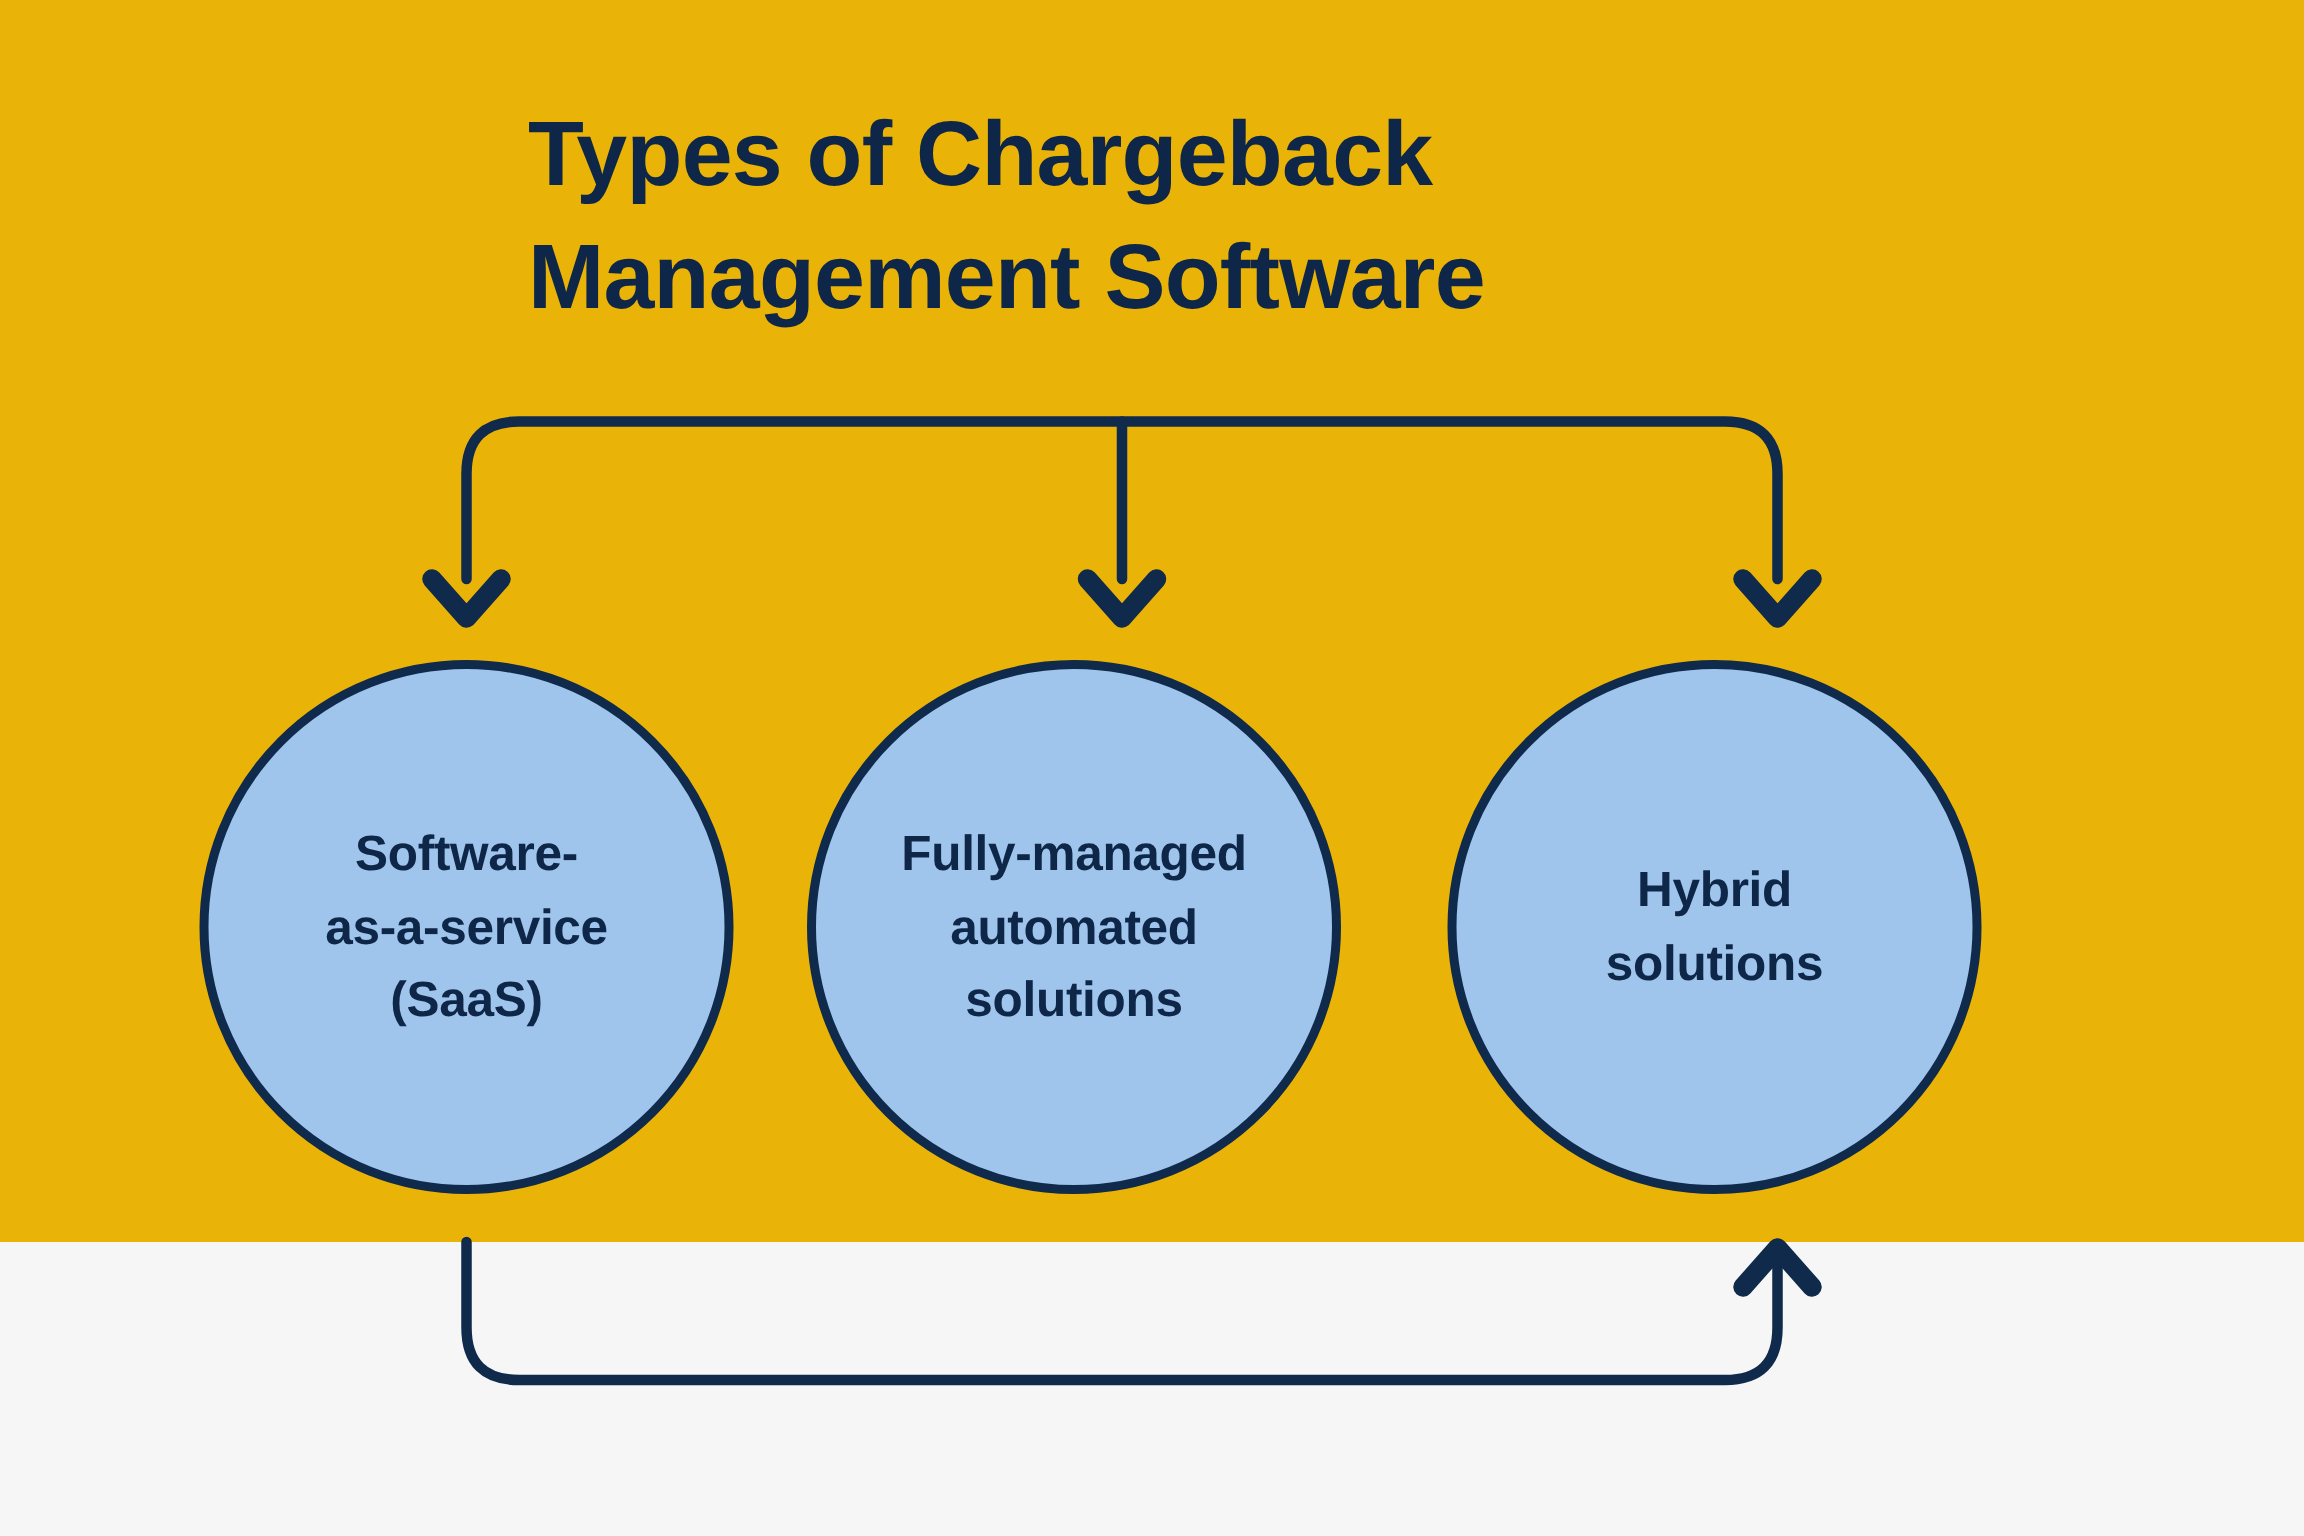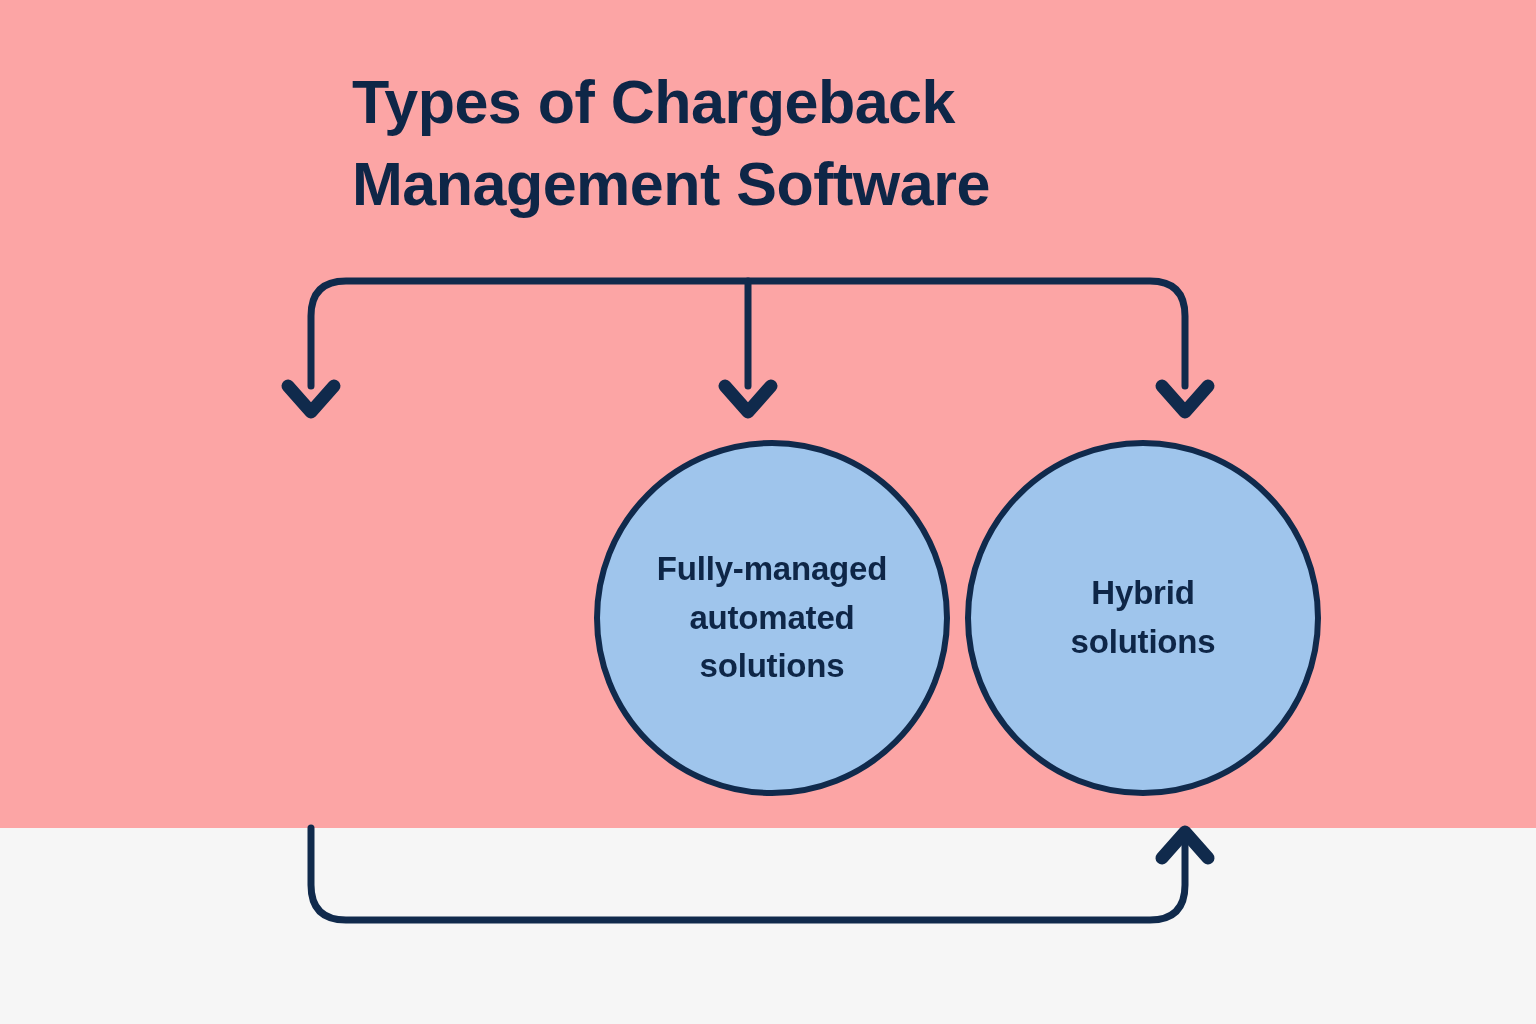--- a/index.html
+++ b/index.html
@@ -14,21 +14,21 @@
     overflow: hidden;
     position: relative;
   }
 
   #stage {
     position: absolute;
     left: 0;
     top: 0;
     width: 1536px;
     height: 828px;
-    background: #fca5a5;
+    background: #eab308;
   }
 
   
   .title {
     position: absolute;
     left: 352px;
     top: 62px;
     width: 900px;
     color: #0e2647;
     font-size: 61px;
@@ -67,21 +67,21 @@
     color: #0e2647;
     font-size: 33px;
     font-weight: bold;
     line-height: 1.48;
     white-space: pre-line;
     padding: 0 26px;
     letter-spacing: -0.2px;
   }
 
   #node-0 { left: 133px; top: 440px; }
-  #node-1 { left: 594px; top: 440px; }
+  #node-1 { left: 538px; top: 440px; }
   #node-2 { left: 965px; top: 440px; }
 </style>
 </head>
 <body>
 
 <div id="stage">
 
   <div class="title">Types of Chargeback
 Management Software</div>
 
@@ -112,20 +112,25 @@
                L 1150 920
                Q 1185 920 1185 885
                L 1185 835"></path>
     </g>
 
     <g fill="none" stroke="#102a4c" stroke-width="13" stroke-linecap="round" stroke-linejoin="round">
       <path d="M 1162 858 L 1185 832 L 1208 858"></path>
     </g>
   </svg>
 
+  <div class="node" id="node-0">
+    <span class="node-label">Software-
+as-a-service
+(SaaS)</span>
+  </div>
 
   <div class="node" id="node-1">
     <span class="node-label">Fully-managed
 automated
 solutions</span>
   </div>
 
   <div class="node" id="node-2">
     <span class="node-label">Hybrid
 solutions</span>

